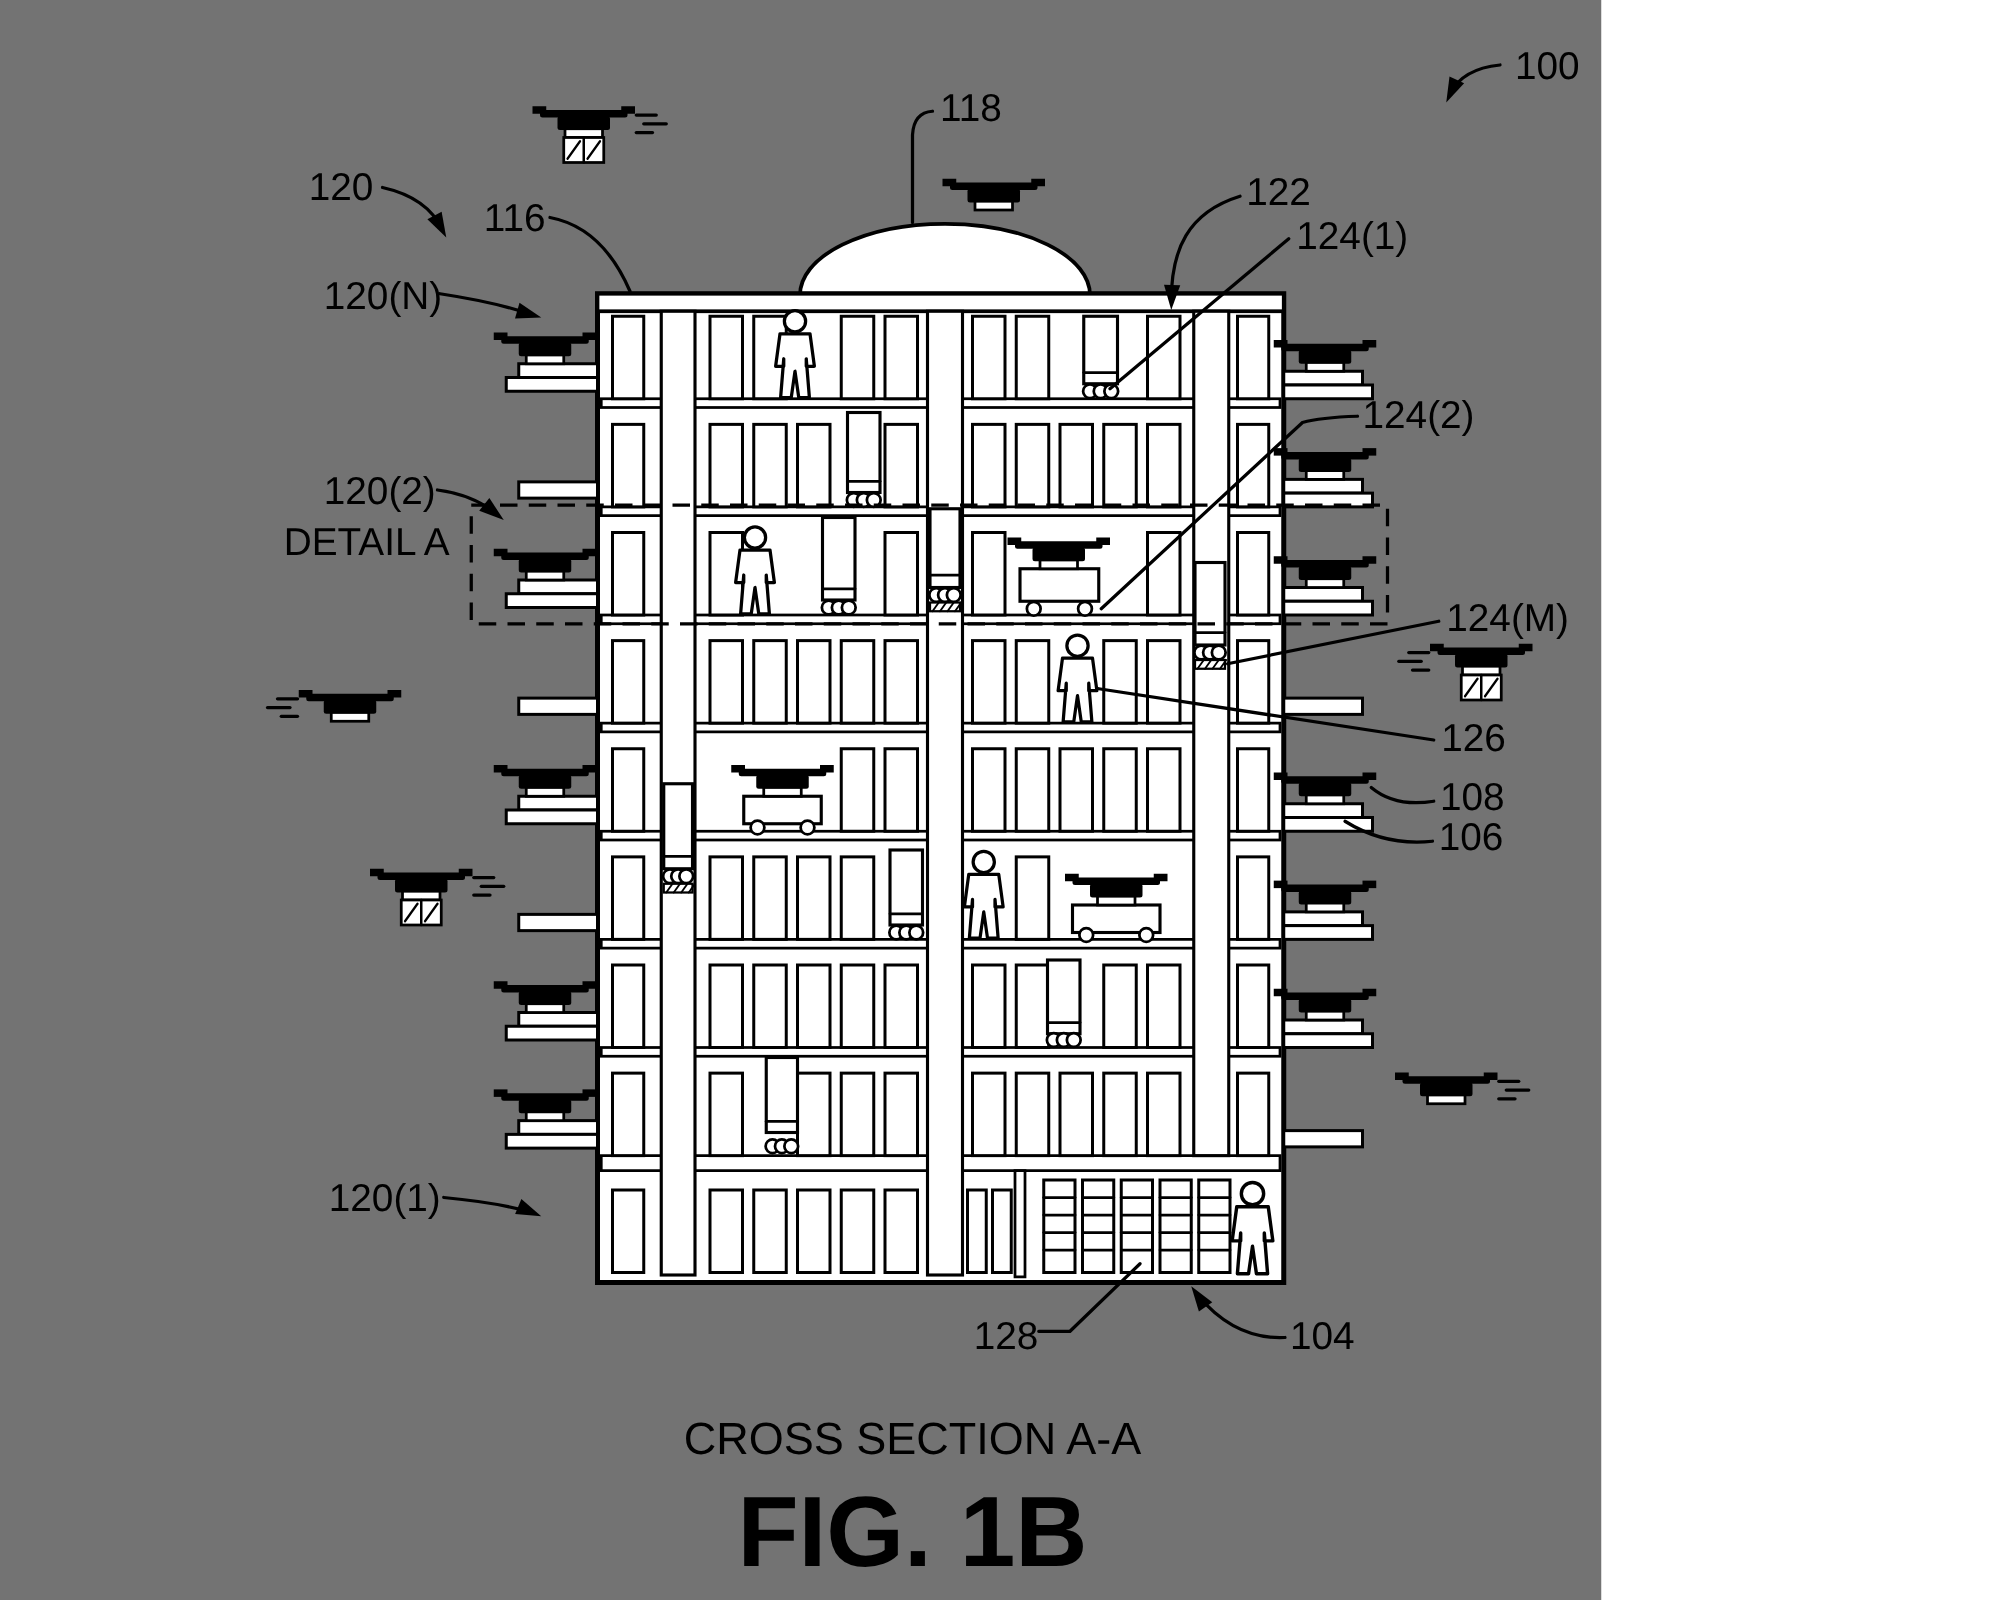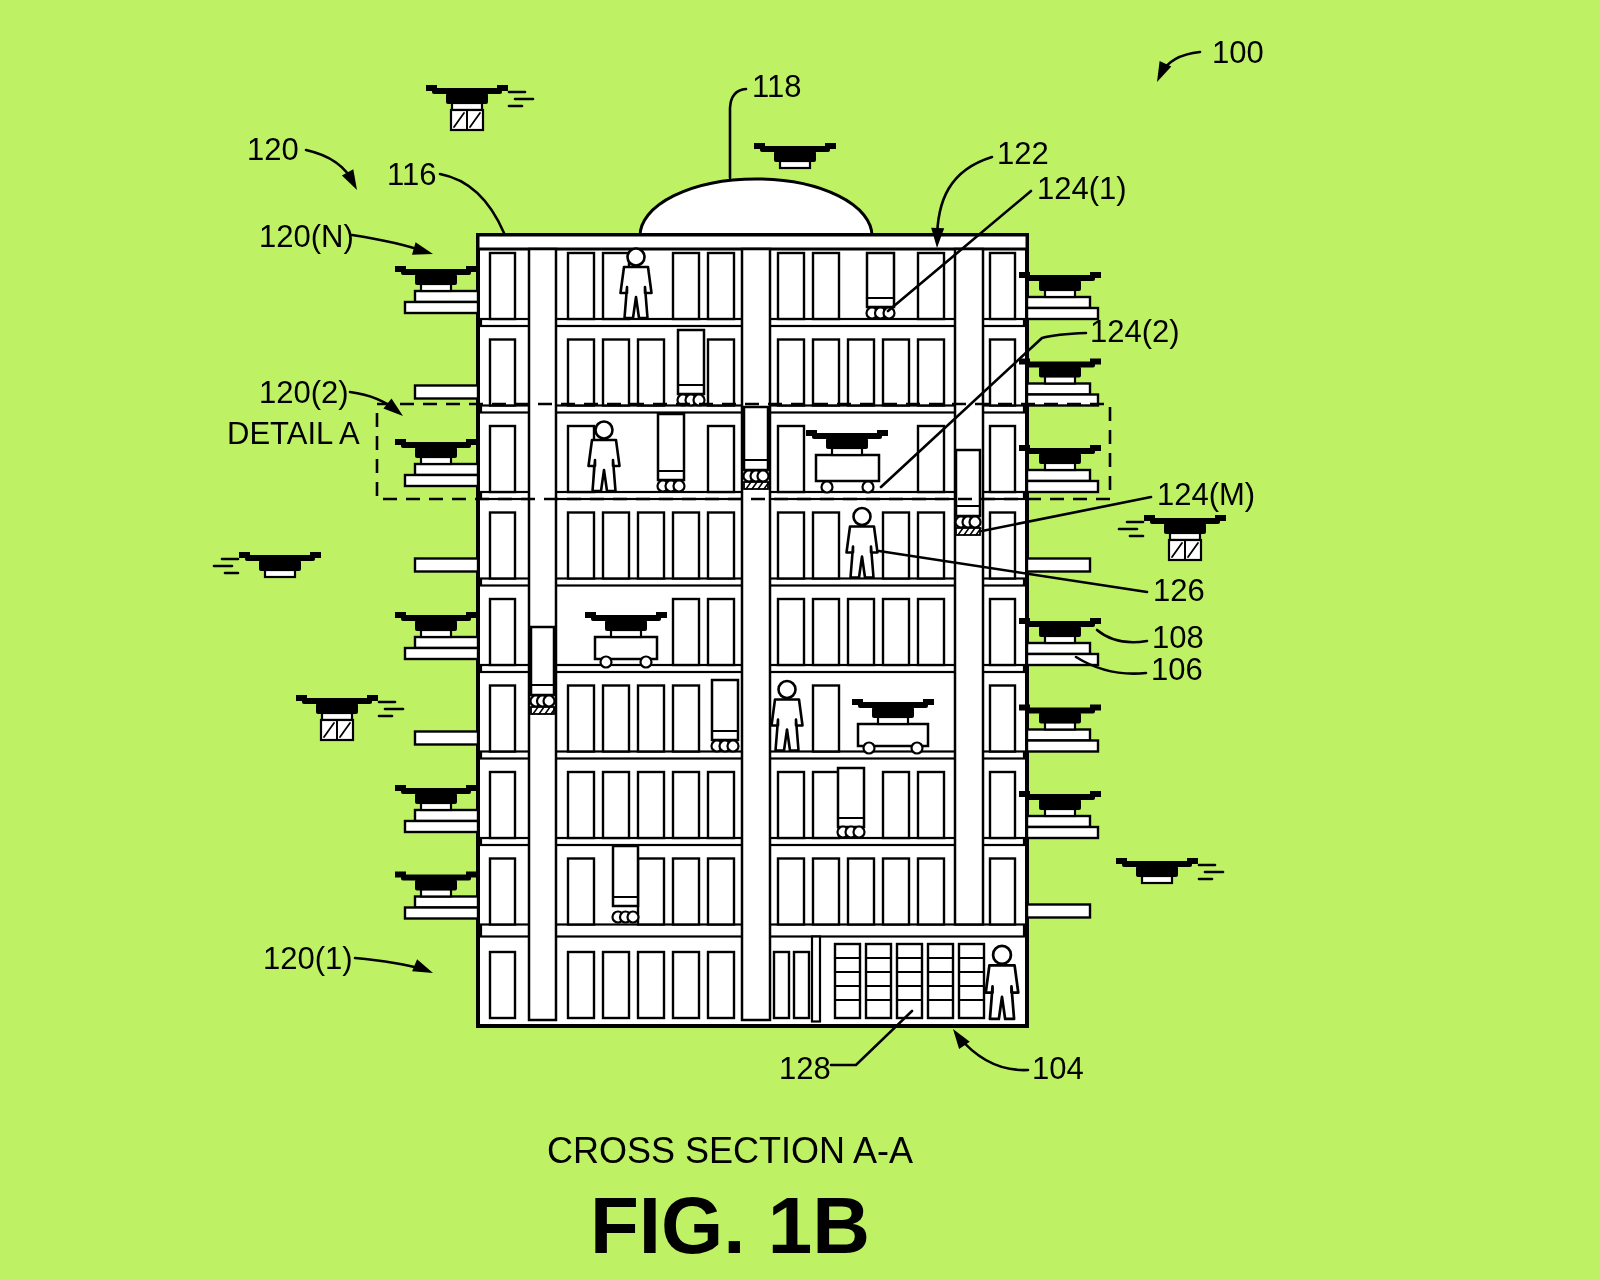--- a/index.html
+++ b/index.html
@@ -1,16 +1,16 @@
 <!DOCTYPE html>
 <html><head>
 <meta charset="utf-8">
 <style>
   html,body{margin:0;padding:0;background:#fff;}
-  .stage{width:1600px;height:1280px;background:#bef264;position:relative;overflow:hidden;text-align:right;}
+  .stage{width:1281px;height:1280px;background:#737373;position:relative;overflow:hidden;text-align:right;}
   svg{display:block;}
   .lbl{font-family:"Liberation Sans",sans-serif;font-size:31px;fill:#000;}
   .caption{font-family:"Liberation Sans",sans-serif;font-size:36px;fill:#000;}
   .figtitle{font-family:"Liberation Sans",sans-serif;font-size:80px;font-weight:bold;fill:#000;}
 </style>
 </head>
 <body>
 
 <div class="stage">
 <svg id="fig" viewBox="0 0 1600 1280" width="1600" height="1280">

